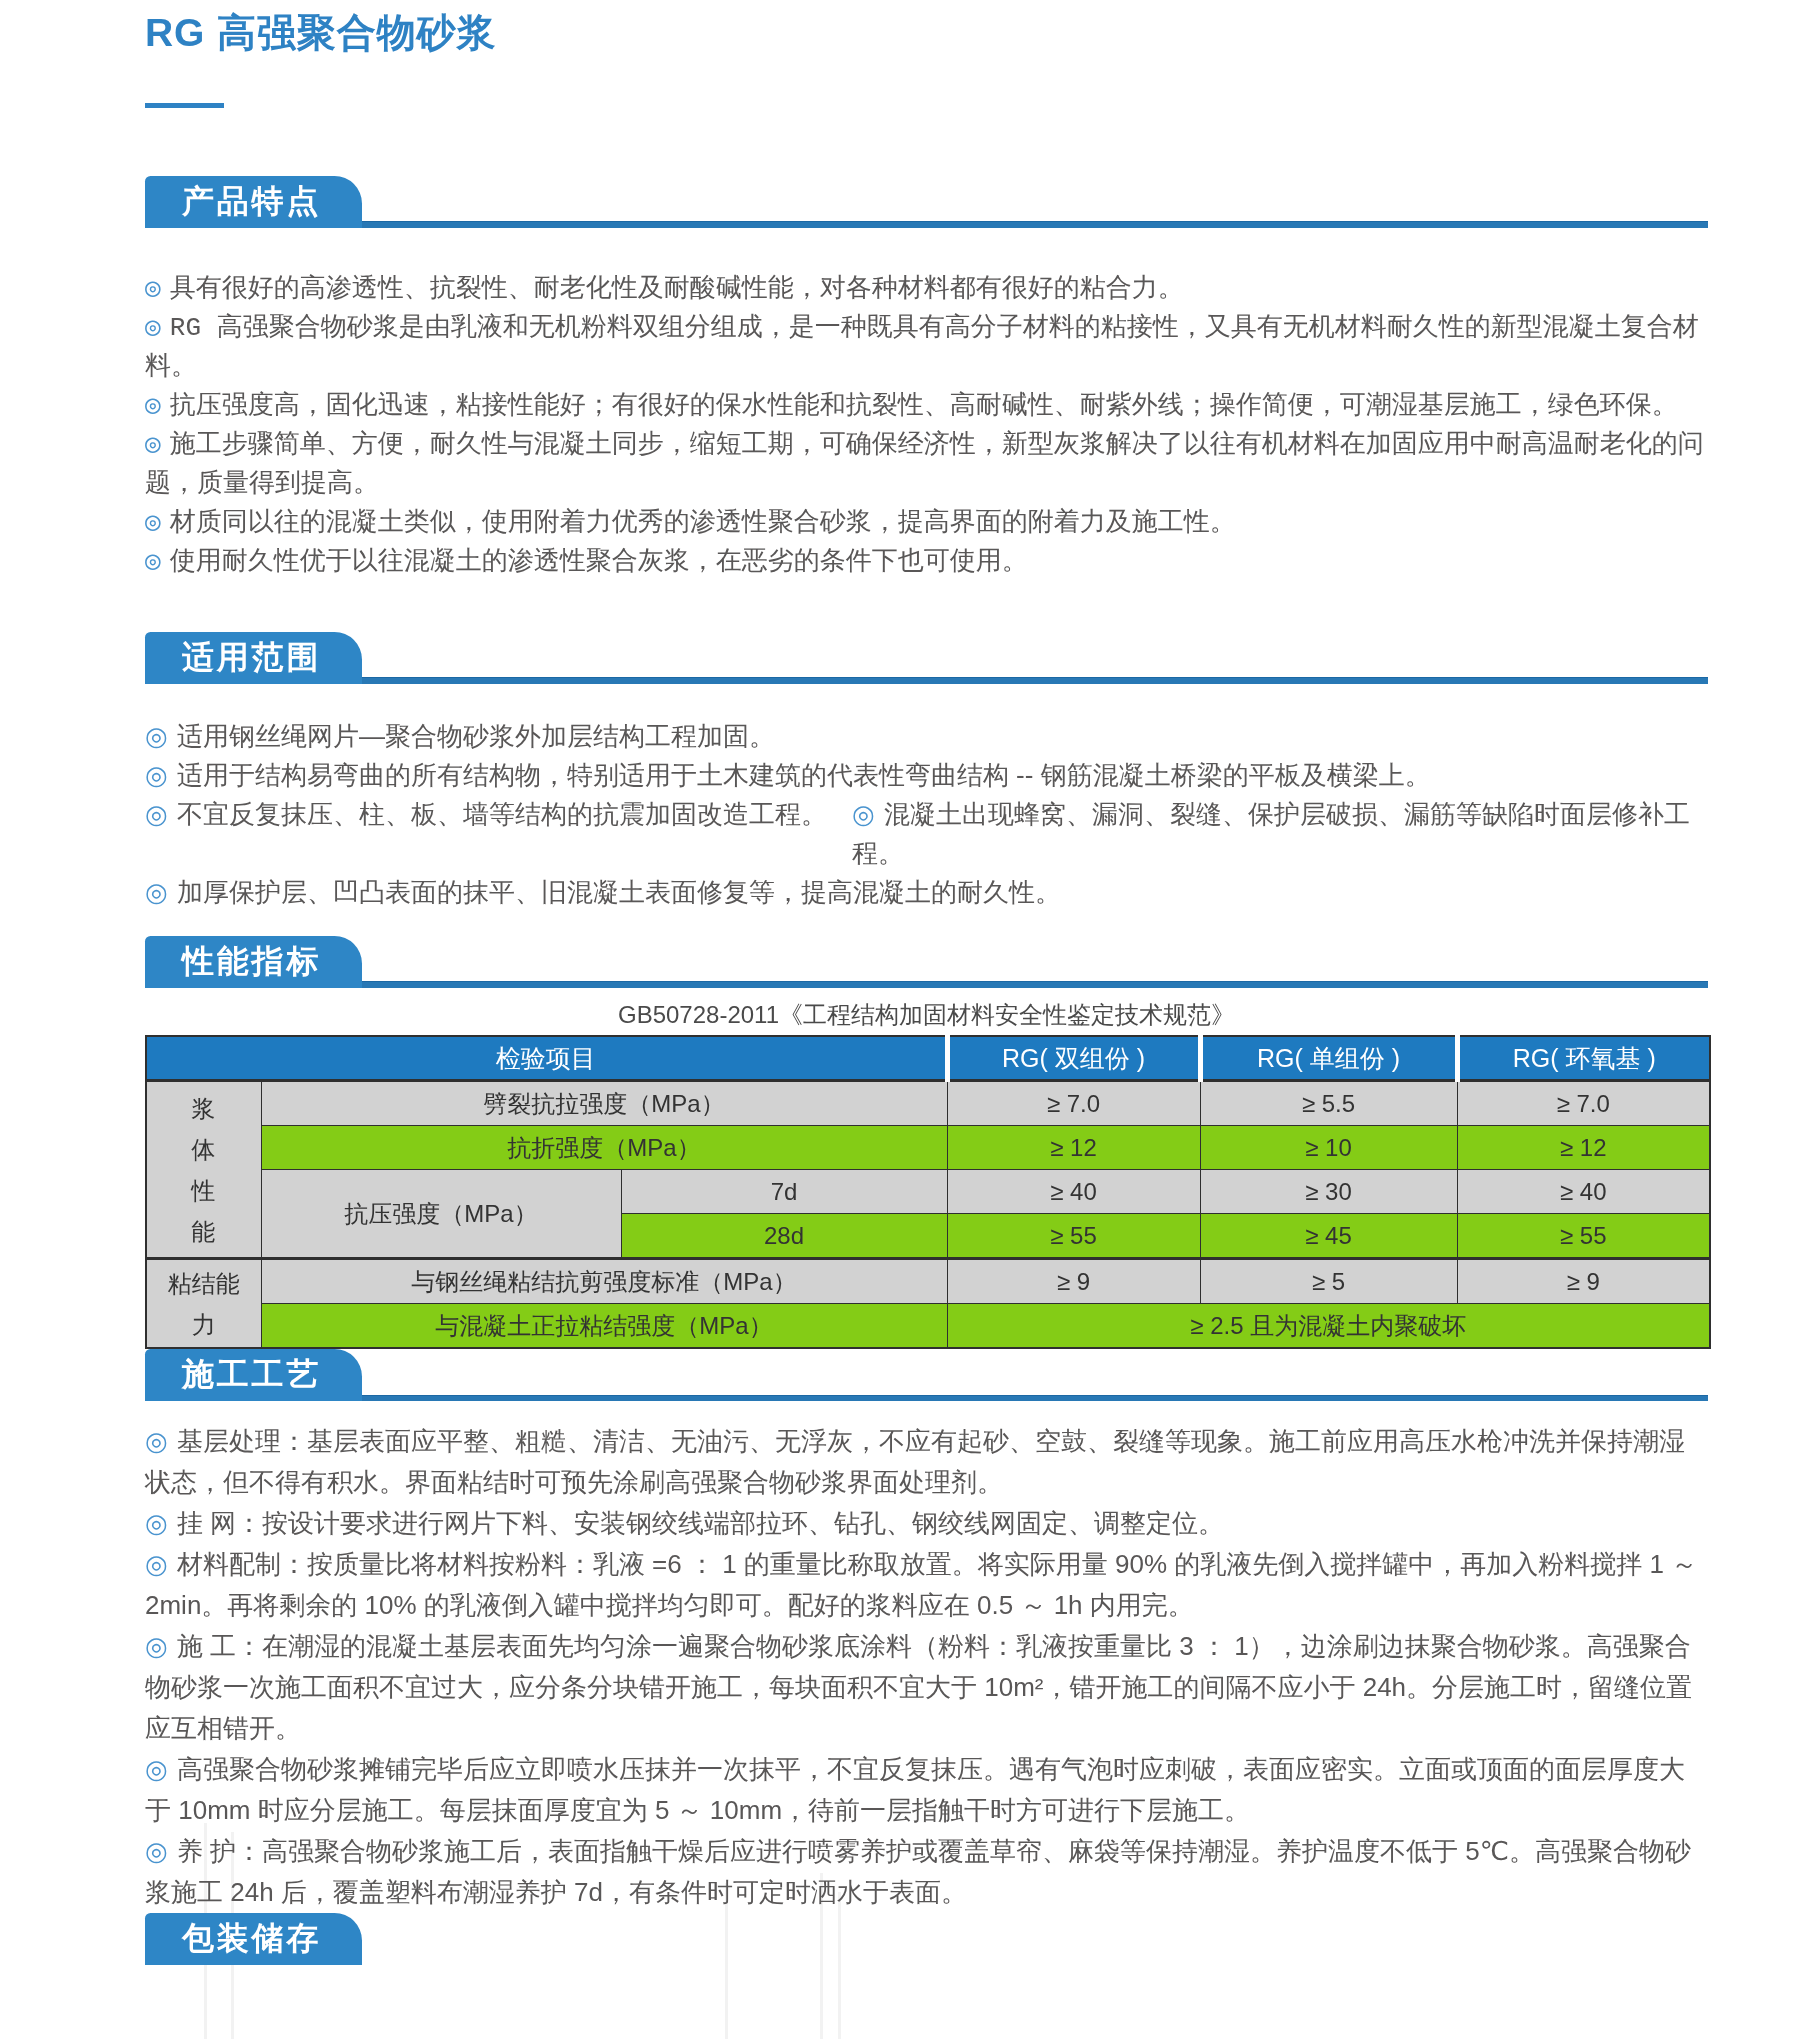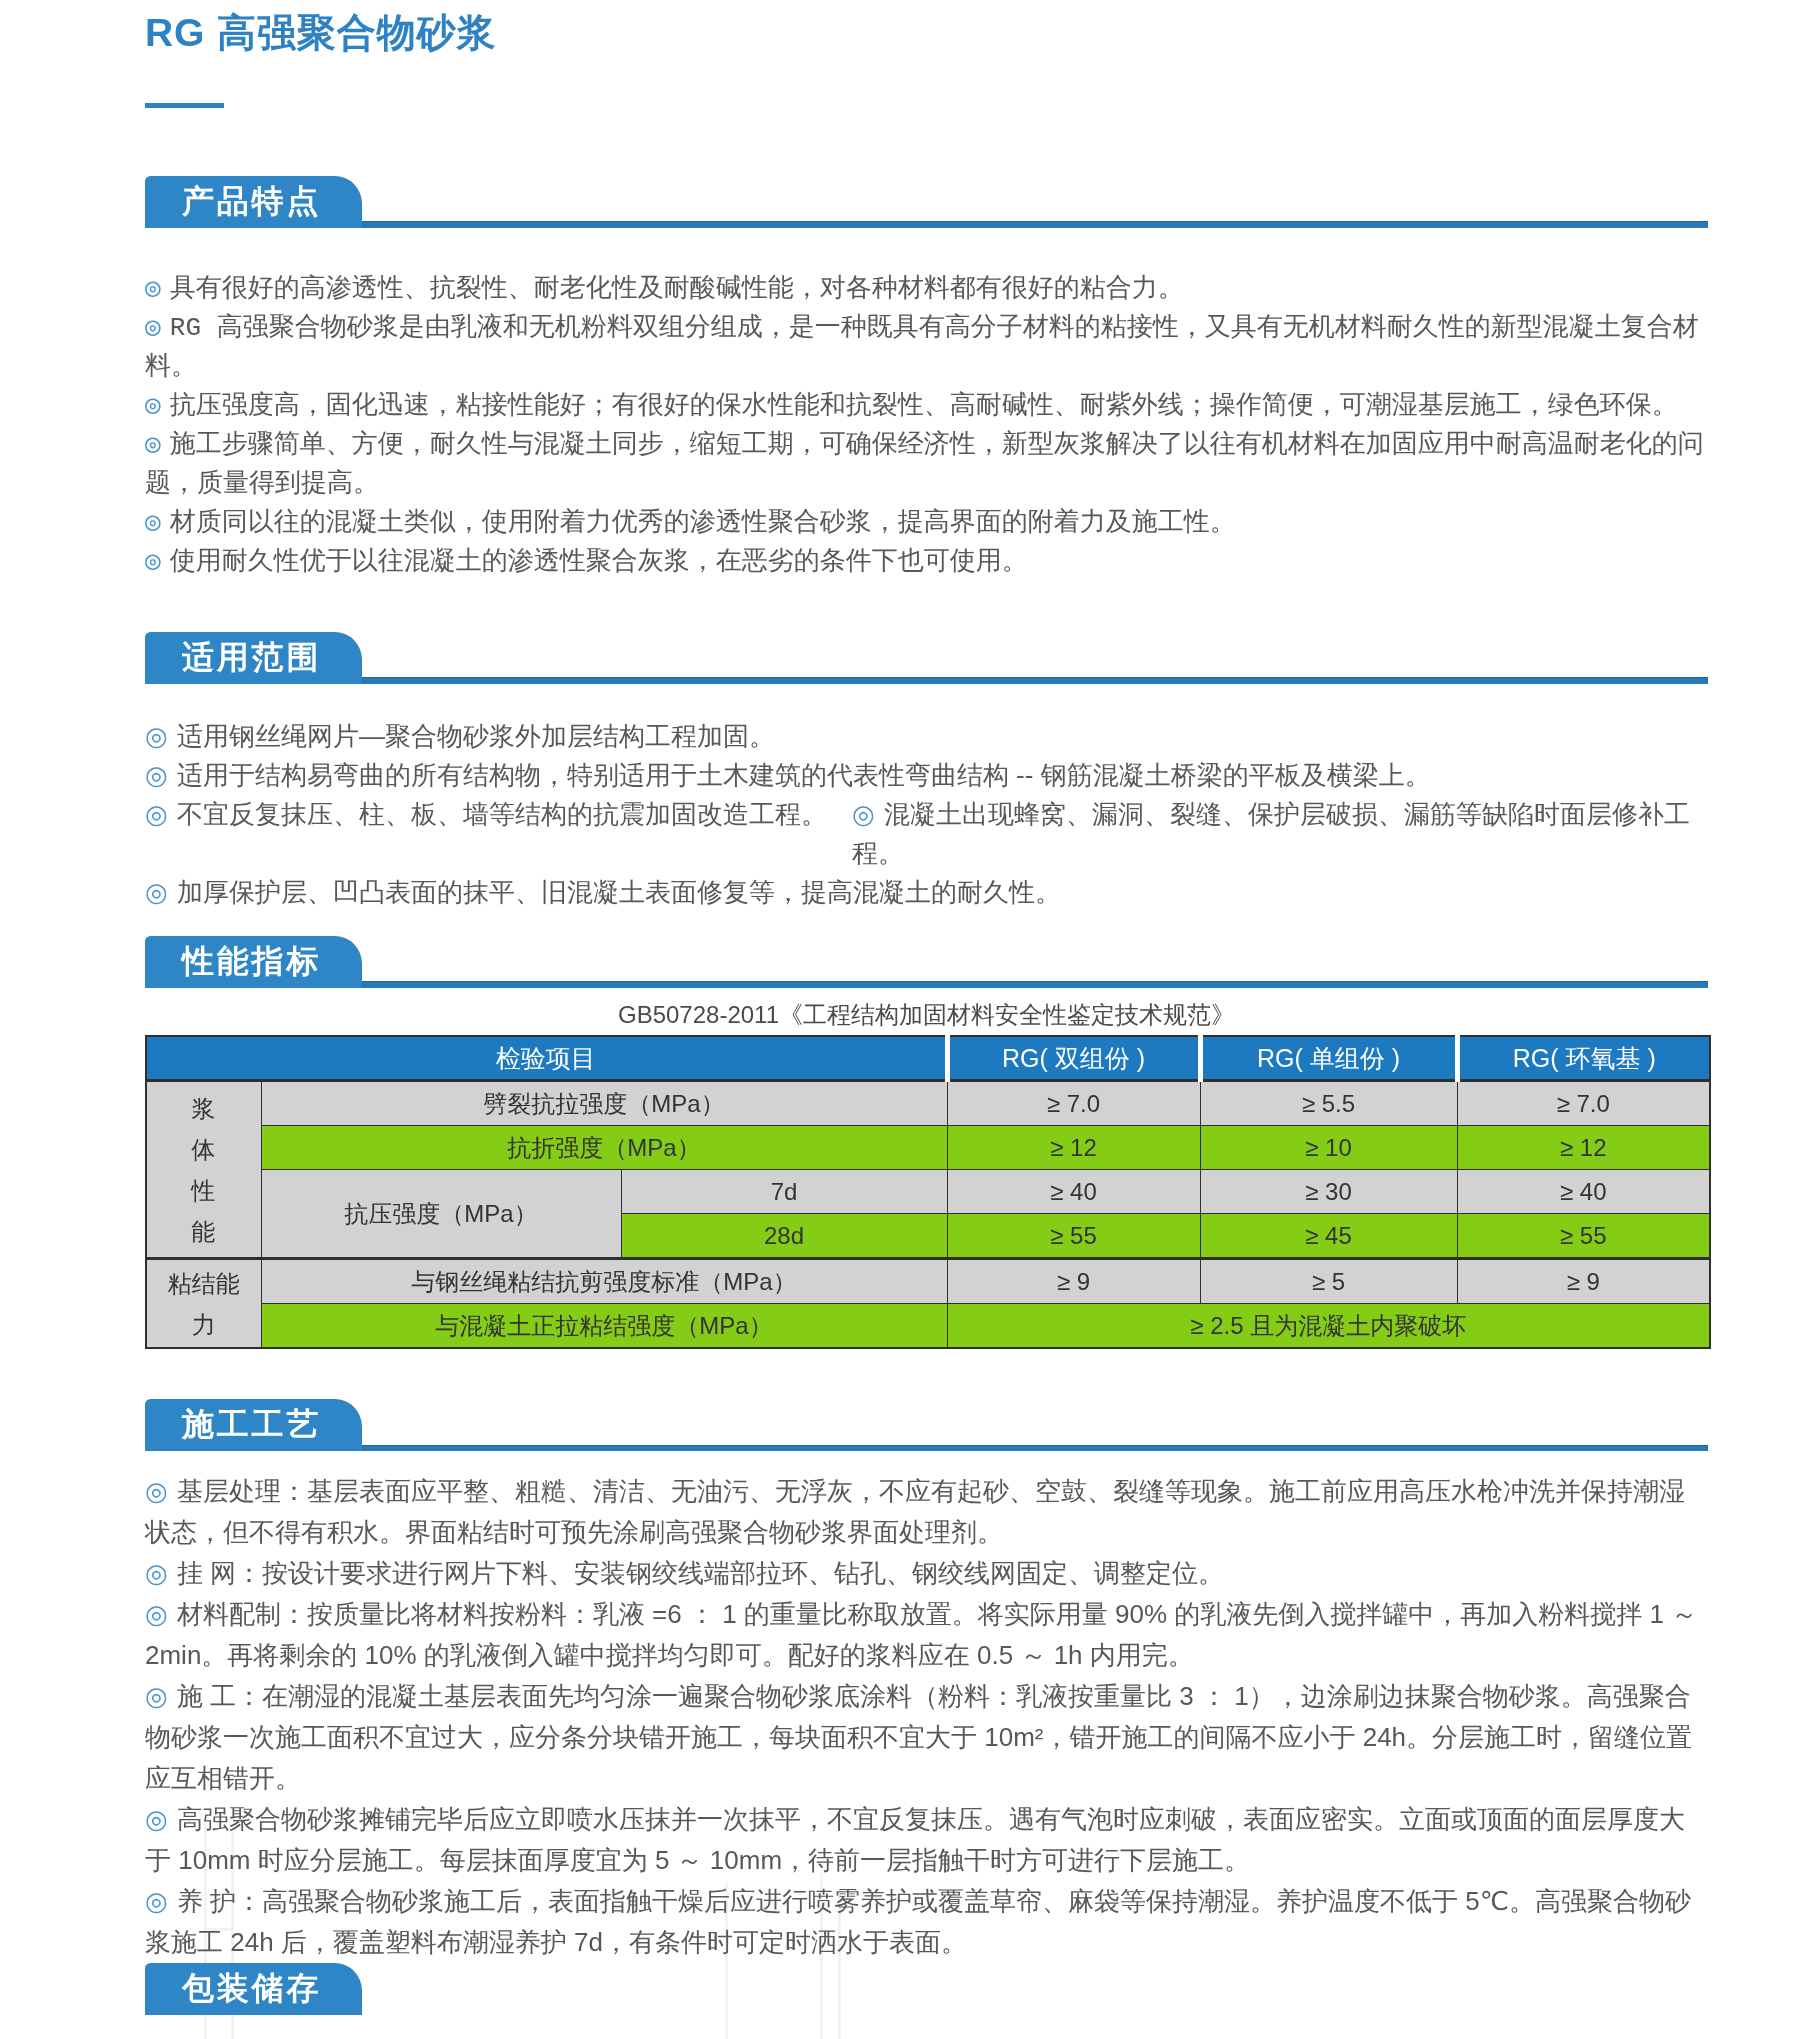--- a/index.html
+++ b/index.html
@@ -25,21 +25,21 @@
   .lh45 p{line-height:41px;}
   .mark{color:#4a94cf;margin-right:9.2px;}
   .pair{display:flex;}
   .pair .first{width:735px;}
 
   .mt-features{margin-top:68px;}
   .bl-features{margin-top:42px;font-family:Liberation Mono, monospace;}
   .mt-scope{margin-top:50px;}
   .bl-scope{margin-top:33px;}
   .mt-perf{margin-top:24px;}
-  .mt-process{margin-top:50px;}
+  .mt-process{}
   .bl-process{margin-top:20px;}
   .mt-storage{margin-top:0px;}
 
   
   .tbl-caption{margin-top:11px;text-align:center;font-size:24px;line-height:31px;color:#4a4a4a;}
   table.perf{margin-top:5.5px;width:1563px;border-collapse:collapse;table-layout:fixed;
              border:2.8px solid #2f2f2f;}
   table.perf td{border:1.8px solid #2f2f2f;text-align:center;vertical-align:middle;
                 font-size:24px;color:#333333;height:43px;padding:0;}
   table.perf td.hd{background:#1e7ac0;color:#ffffff;font-size:25px;height:42px;

